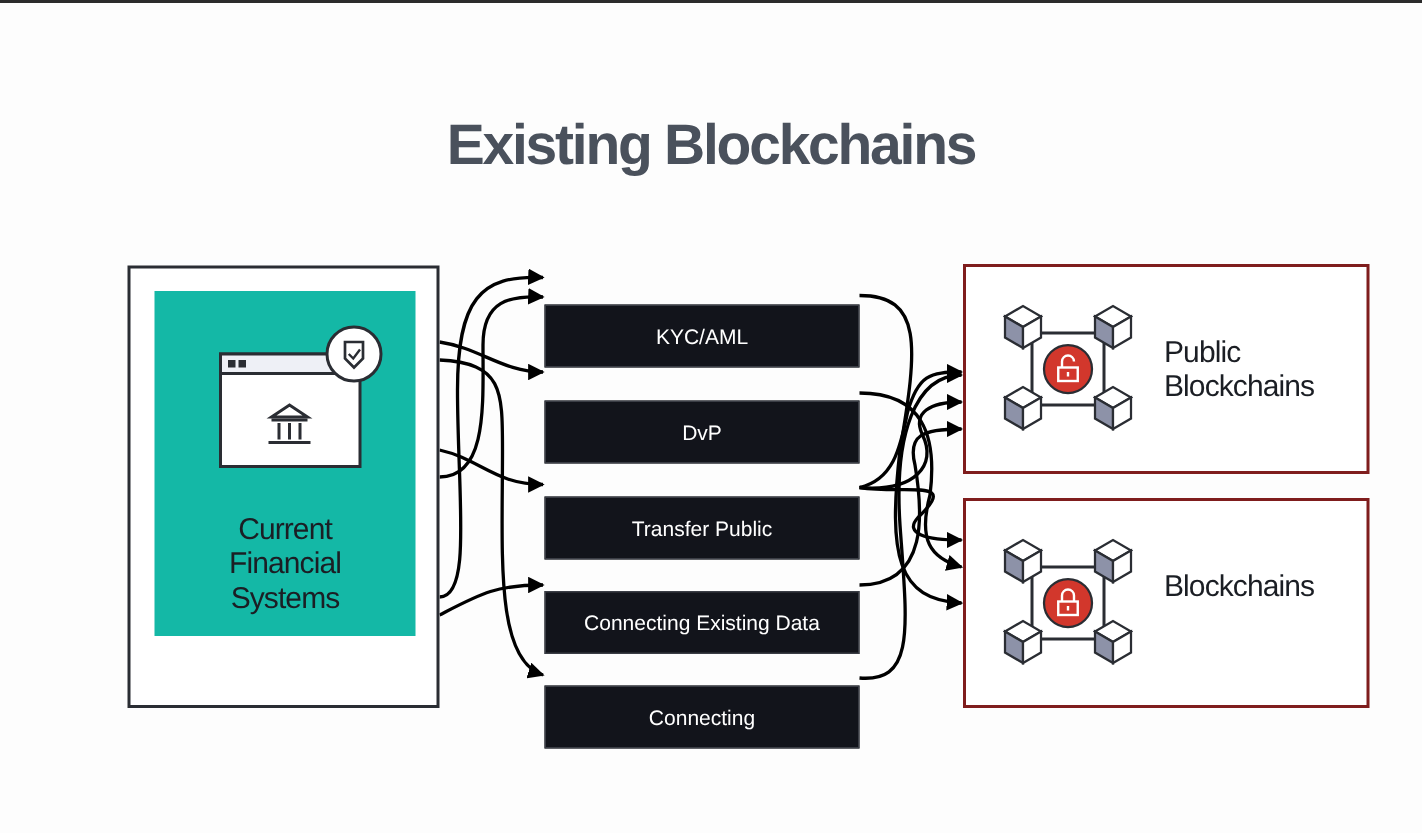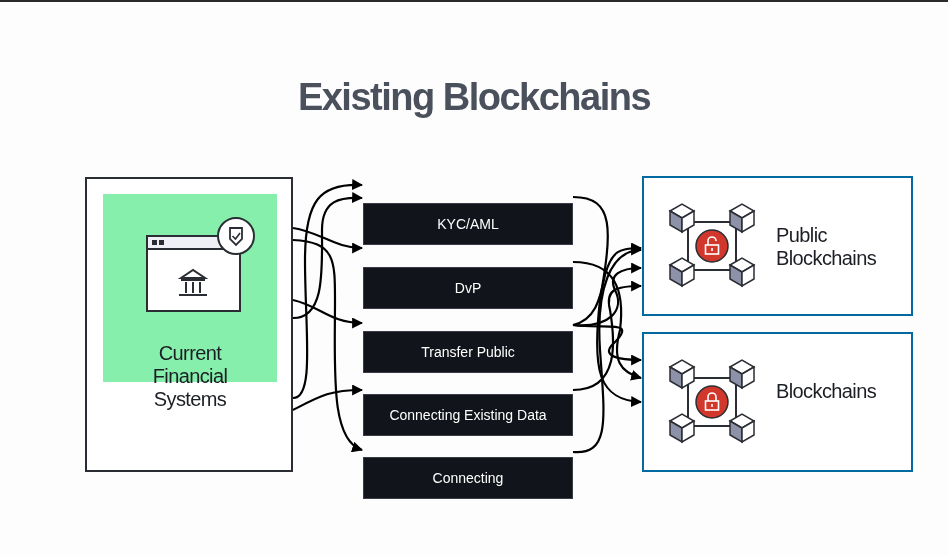--- a/index.html
+++ b/index.html
@@ -1,23 +1,23 @@
 <!DOCTYPE html>
 <html><head>
 <meta charset="utf-8">
 <style>
   html, body { margin:0; padding:0; }
   body { width:948px; height:555px; background:#fdfdfd; position:relative; overflow:hidden; font-family:"Liberation Sans", sans-serif; }
   .topbar { position:absolute; left:0; top:0; width:948px; height:2px; background:#2b2b2b; }
   .title { position:absolute; left:0; width:948px; top:76px; text-align:center; font-size:38px; font-weight:700; color:#4a515c; letter-spacing:-1.5px; }
   .left-box { position:absolute; left:85px; top:177px; width:208px; height:295px; border:2px solid #2a2d33; background:#fff; box-sizing:border-box; }
-  .left-inner { position:absolute; left:16px; top:15px; width:174px; height:188px; background:#86efac; }
+  .left-inner { position:absolute; left:16px; top:15px; width:174px; height:230px; background:#14b8a6; }
   .left-label { position:absolute; left:0; width:174px; top:148px; text-align:center; font-size:20px; line-height:23px; color:#1b1e24; letter-spacing:-0.6px; }
   .mid { position:absolute; left:363px; width:210px; height:42px; background:#12141b; color:#fff; display:flex; align-items:center; justify-content:center; font-size:14px; border:1px solid #3a3d45; box-sizing:border-box;margin-top:27px; }
-  .right-box { position:absolute; left:642px; width:271px; height:140px; border:2px solid #0369a1; background:#fff; box-sizing:border-box; }
+  .right-box { position:absolute; left:642px; width:271px; height:140px; border:2px solid #7f1d1d; background:#fff; box-sizing:border-box; }
   .right-label { position:absolute; left:132px; top:46px; font-size:20px; line-height:23px; color:#1b1e24; letter-spacing:-0.6px; }
   .chain-icon { position:absolute; left:22px; top:22px; }
   svg.wires { position:absolute; left:0; top:0; }
 </style>
 </head>
 <body>
 
 <div class="topbar"></div>
 
 <div class="title">Existing Blockchains</div>

